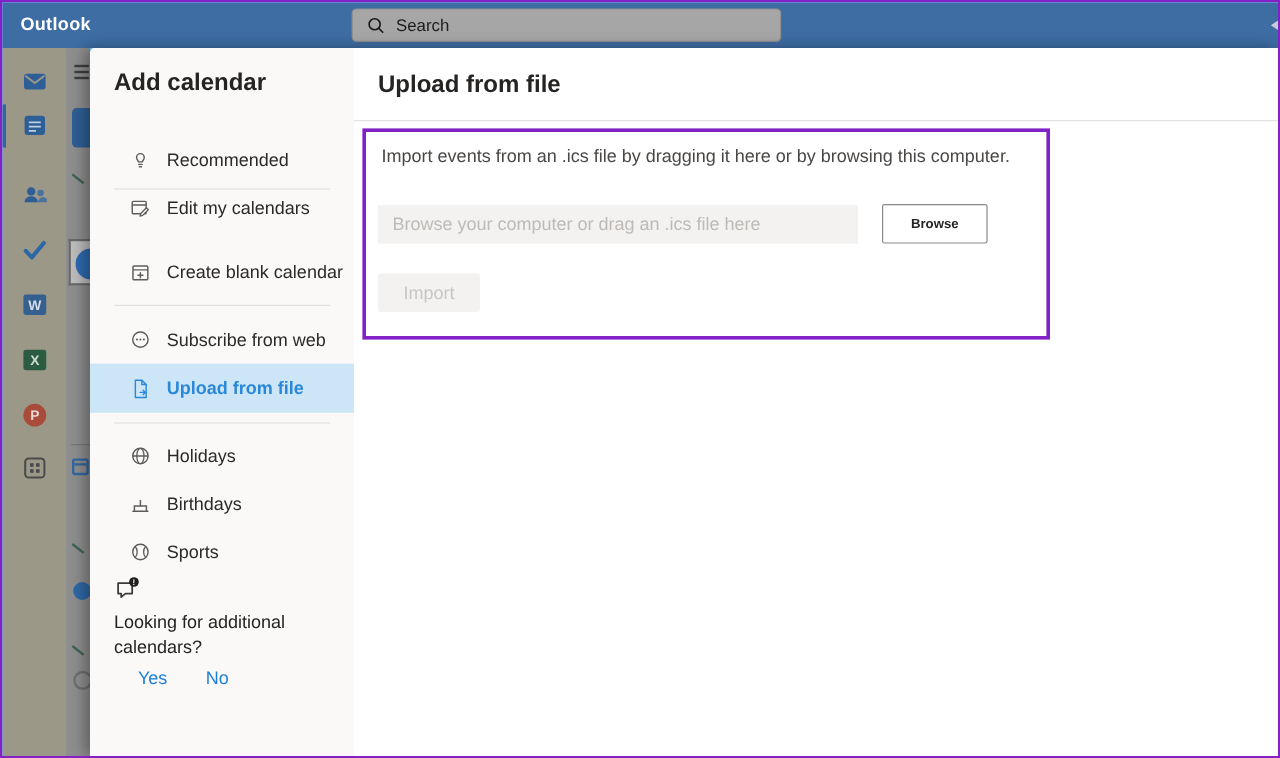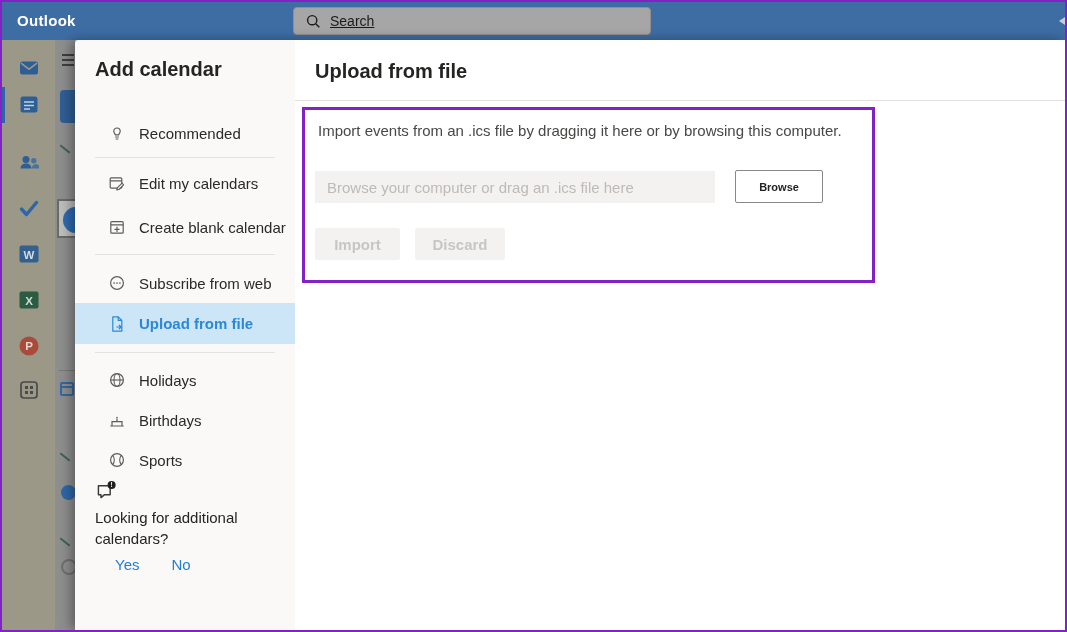--- a/index.html
+++ b/index.html
@@ -5,21 +5,21 @@
   * { box-sizing: border-box; }
   body { margin:0; background:#fff; font-family:"Liberation Sans", sans-serif; }
   .viewport { position:relative; width:1067px; height:632px; border:2px solid #8121C6; overflow:hidden; background:#7dd3fc; }
 
   
   .topbar { position:absolute; left:0; top:0; right:0; height:38px; background:#3E6DA4; }
   .app-name { position:absolute; left:15px; top:10px; color:#fff; font-weight:700; font-size:15px; letter-spacing:.3px; }
   .searchbox { position:absolute; left:291px; top:5px; width:358px; height:28px; background:#A6A6A6;
                border:1px solid #8F8F8F; border-radius:4px; display:flex; align-items:center;
                padding-left:12px; gap:9px; cursor:text; }
-  .search-text { font-size:14px; color:#1B1B1B;text-decoration:underline; }
+  .search-text { font-size:14px; color:#1B1B1B; }
   .edge-glyph { position:absolute; right:-3px; top:13px; width:0; height:0;
                 border-top:6px solid transparent; border-bottom:6px solid transparent;
                 border-right:9px solid #C7CDD4; }
 
   
   .rail { position:absolute; left:0; top:38px; width:53px; bottom:0; background:#9B9887; }
   .rail-btn { position:absolute; left:0; width:53px; display:flex; justify-content:center; cursor:pointer; }
   .rail-sel-bar { position:absolute; left:0; top:47px; width:3px; height:36px; background:#2E66A5; }
   .svg-letter { font-family:"Liberation Sans", sans-serif; }
 
@@ -60,21 +60,21 @@
 
   .import-box { position:absolute; left:7px; top:67px; width:573px; height:176px; border:3px solid #8121C6; background:#fff; }
   .instruction { position:absolute; left:13px; top:12px; font-size:15px; color:#4A4846; }
   .file-input { position:absolute; left:10px; top:61px; width:400px; height:32px; background:#F3F2F1;
                 border:none; padding:0 12px; font-size:15px; color:#252423; font-family:inherit; outline:none; }
   .file-input::placeholder { color:#BDBAB7; }
   .browse-btn { position:absolute; left:430px; top:60px; width:88px; height:33px; background:#fff;
                 border:1px solid #8A8886; border-radius:2px; font-size:11px; font-weight:700;
                 color:#252423; font-family:inherit; cursor:pointer; }
   .gray-btn { position:absolute; top:118px; height:32px; background:#F3F2F1; border:none; border-radius:2px;
-              font-size:15px; font-weight:700; color:#C8C6C4; font-family:inherit; cursor:default; }
+              font-size:15px; font-weight:400; color:#C8C6C4; font-family:inherit; cursor:default; }
   .import-btn { left:10px; width:85px; }
   .discard-btn { left:110px; width:90px; }
 </style>
 </head>
 <body>
 
 <div class="viewport">
 
   <div class="topbar">
     <span class="app-name">Outlook</span>
@@ -177,21 +177,21 @@
       <div class="side-item" style="top:74px">
         <svg width="18" height="18" viewBox="0 0 18 18">
           <path d="M5.8 7.2a3.2 3.2 0 1 1 6.4 0c0 1.9-1.3 2.4-1.6 3.7H7.4C7.1 9.6 5.8 9.1 5.8 7.2z" fill="none" stroke="#5E5C5A" stroke-width="1.2"></path>
           <path d="M7.6 13h2.8M8.1 15h1.8" stroke="#5E5C5A" stroke-width="1.2" stroke-linecap="round"></path>
         </svg>
         <span>Recommended</span>
       </div>
 
       <div class="side-div" style="top:117px"></div>
 
-      <div class="side-item" style="top:124px">
+      <div class="side-item" style="top:114px">
         <svg width="18" height="18" viewBox="0 0 18 18">
           <rect x="2.2" y="3.8" width="11.6" height="10.4" rx="1" fill="none" stroke="#5E5C5A" stroke-width="1.2"></rect>
           <path d="M2.2 6.8h11.6" stroke="#5E5C5A" stroke-width="1.2"></path>
           <path d="M9.3 13.9l4.7-4.7 1.6 1.6-4.7 4.7-2.1.5z" fill="#FAF9F8" stroke="#5E5C5A" stroke-width="1.1" stroke-linejoin="round"></path>
         </svg>
         <span>Edit my calendars</span>
       </div>
 
       <div class="side-item" style="top:168px">
         <svg width="18" height="18" viewBox="0 0 18 18">
@@ -268,18 +268,17 @@
 
     <div class="dlg-main">
       <div class="main-title">Upload from file</div>
       <div class="main-div"></div>
 
       <div class="import-box">
         <div class="instruction">Import events from an .ics file by dragging it here or by browsing this computer.</div>
         <input class="file-input" type="text" placeholder="Browse your computer or drag an .ics file here" style="">
         <button class="browse-btn">Browse</button>
         <button class="gray-btn import-btn">Import</button>
-        <button class="gray-btn discard-btn">Discard</button>
       </div>
     </div>
   </div>
 
 </div>
 
 </body></html>

